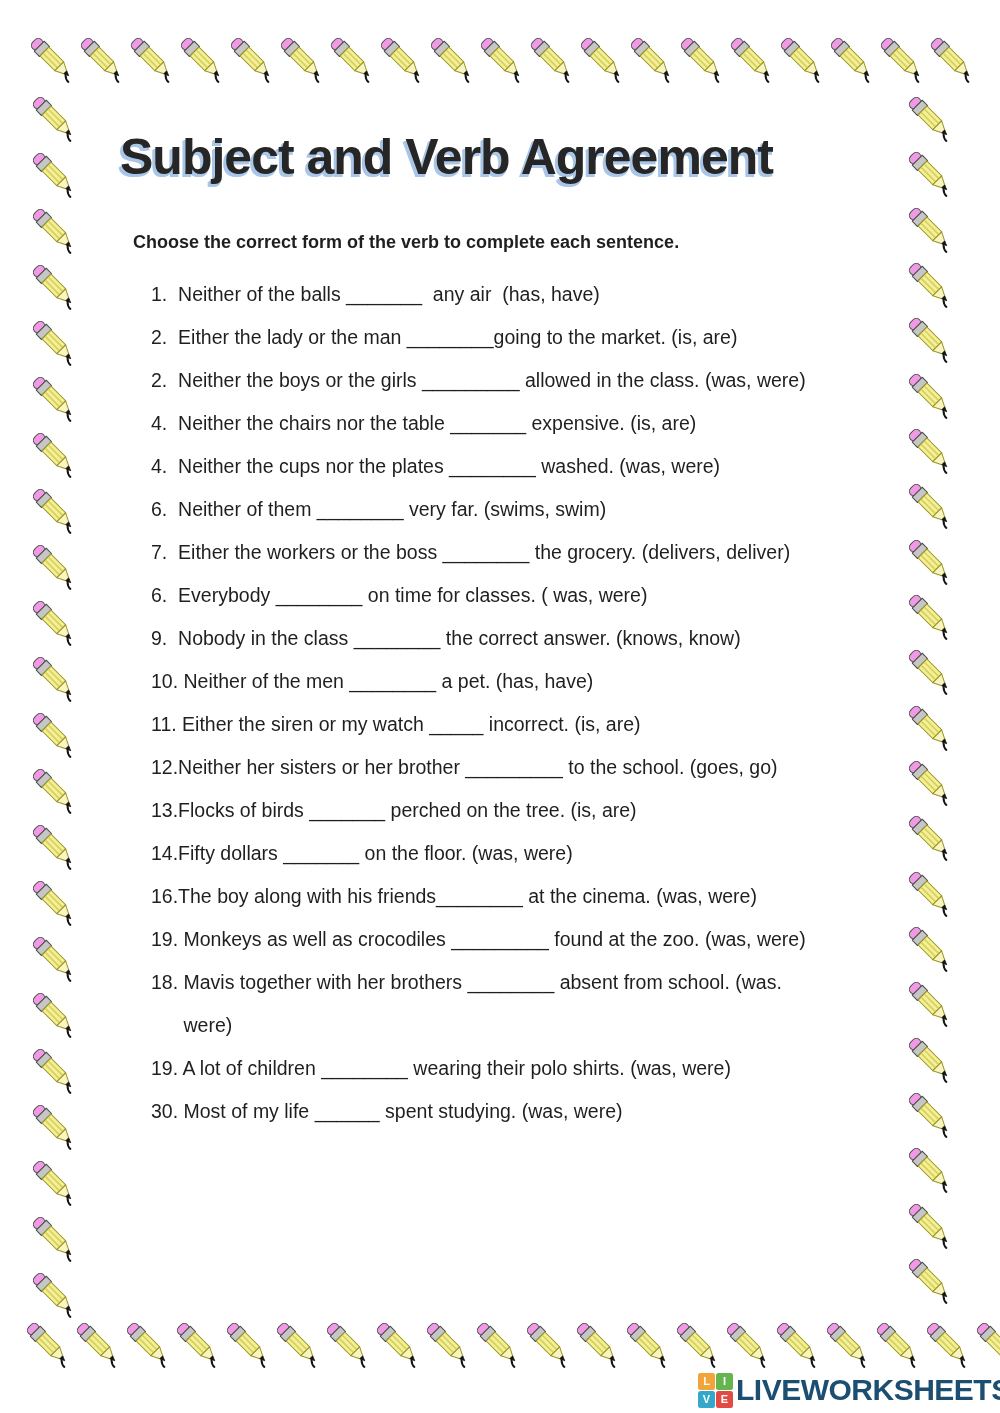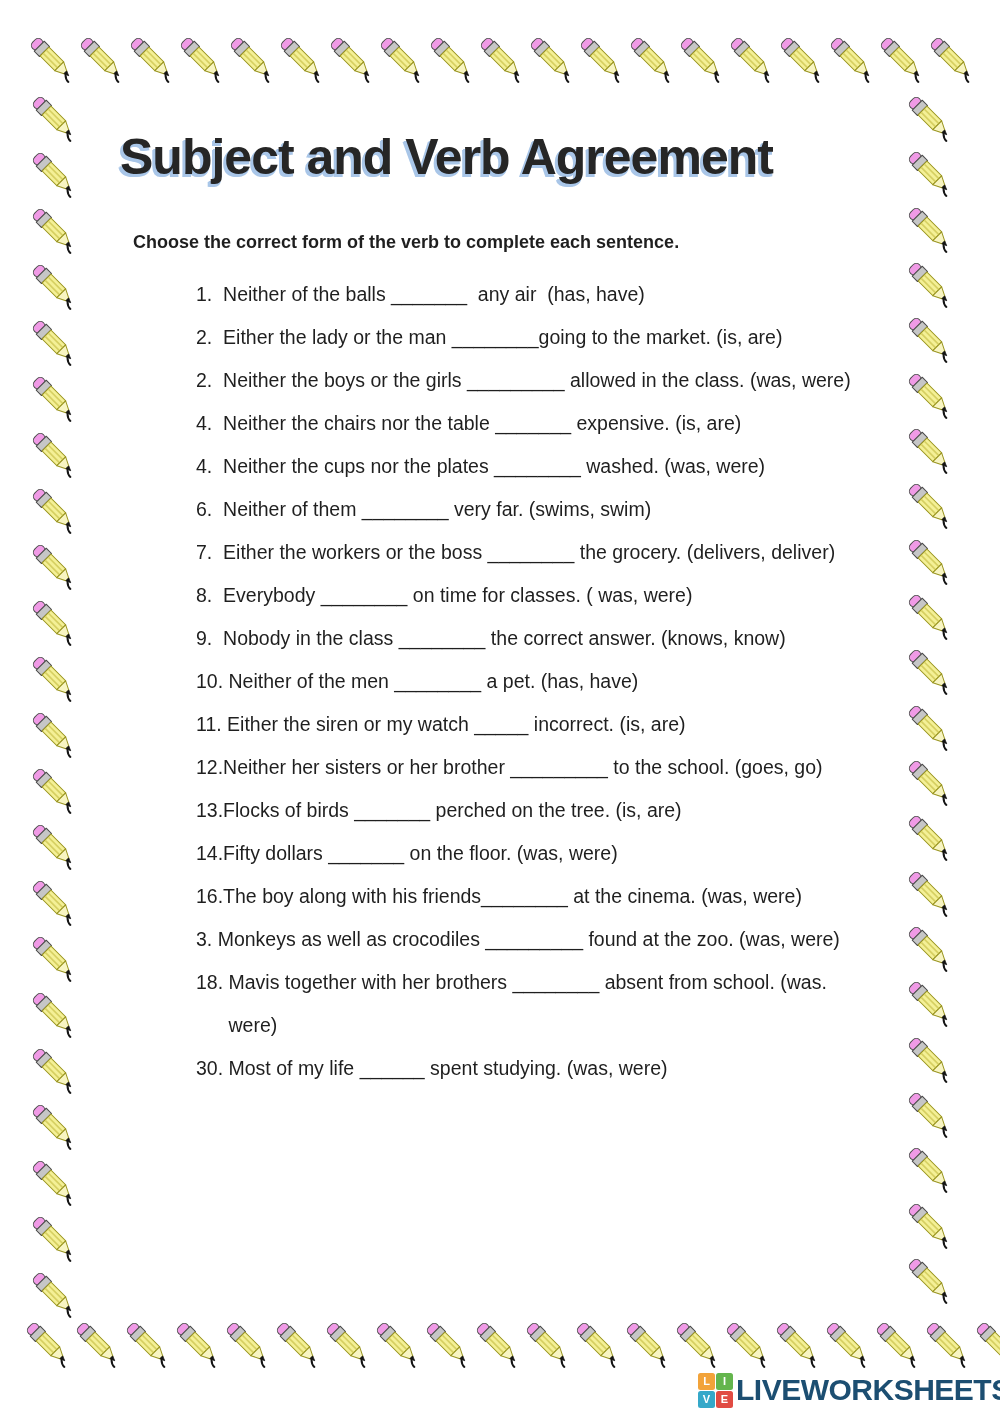--- a/index.html
+++ b/index.html
@@ -48,21 +48,20 @@
     top:220px;
     margin:12px;
     font-size:18px;
     font-weight:bold;
     white-space:nowrap;
   }
   .items{
     position:absolute;
     left:151px;
     top:273px;
-    margin-left:45px;
   }
   .item{
     font-size:19.5px;
     line-height:43px;
     white-space:pre;
   }
   
   .logo{
     position:absolute;
     left:698px;
@@ -383,31 +382,32 @@
 
   <div class="items">
 
   <div class="item">1.  Neither of the balls _______  any air  (has, have)</div>
       <div class="item">2.  Either the lady or the man ________going to the market. (is, are)</div>
       <div class="item">2.  Neither the boys or the girls _________ allowed in the class. (was, were)</div>
       <div class="item">4.  Neither the chairs nor the table _______ expensive. (is, are)</div>
       <div class="item">4.  Neither the cups nor the plates ________ washed. (was, were)</div>
       <div class="item">6.  Neither of them ________ very far. (swims, swim)</div>
       <div class="item">7.  Either the workers or the boss ________ the grocery. (delivers, deliver)</div>
-      <div class="item">8.  Everybody ________ on time for classes. ( was, were)</div>
+      <div class="item">6.  Everybody ________ on time for classes. ( was, were)</div>
       <div class="item">9.  Nobody in the class ________ the correct answer. (knows, know)</div>
       <div class="item">10. Neither of the men ________ a pet. (has, have)</div>
       <div class="item">11. Either the siren or my watch _____ incorrect. (is, are)</div>
       <div class="item">12.Neither her sisters or her brother _________ to the school. (goes, go)</div>
       <div class="item">13.Flocks of birds _______ perched on the tree. (is, are)</div>
       <div class="item">14.Fifty dollars _______ on the floor. (was, were)</div>
       <div class="item">16.The boy along with his friends________ at the cinema. (was, were)</div>
-      <div class="item">3. Monkeys as well as crocodiles _________ found at the zoo. (was, were)</div>
+      <div class="item">19. Monkeys as well as crocodiles _________ found at the zoo. (was, were)</div>
       <div class="item">18. Mavis together with her brothers ________ absent from school. (was.
       were)</div>
+      <div class="item">19. A lot of children ________ wearing their polo shirts. (was, were)</div>
       <div class="item">30. Most of my life ______ spent studying. (was, were)</div>
     </div>
 
   <div class="logo">
     <div class="logo-grid">
       <span class="logo-cell" style="background: rgb(242, 163, 58);">L</span>
       <span class="logo-cell" style="background: rgb(100, 181, 77);">I</span>
       <span class="logo-cell" style="background: rgb(53, 168, 201);">V</span>
       <span class="logo-cell" style="background: rgb(225, 75, 67);">E</span>
     </div>

